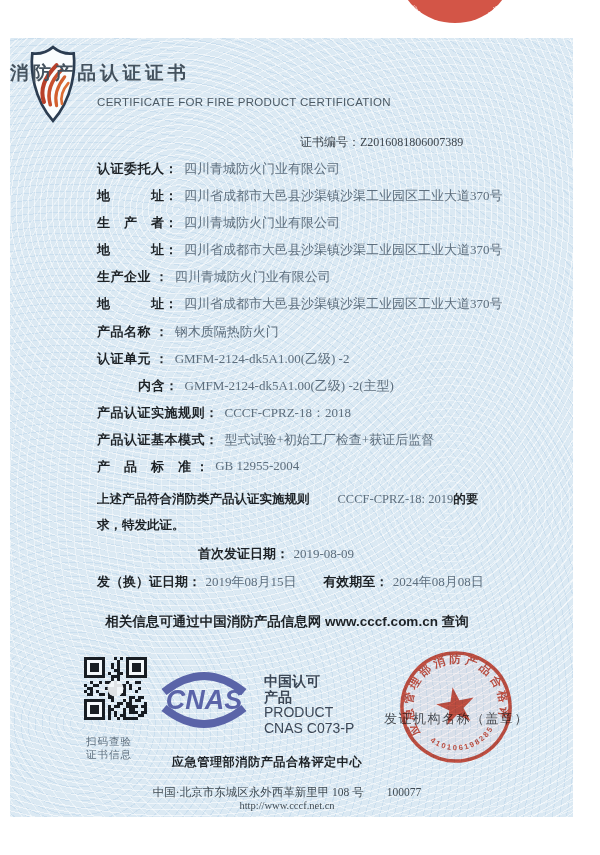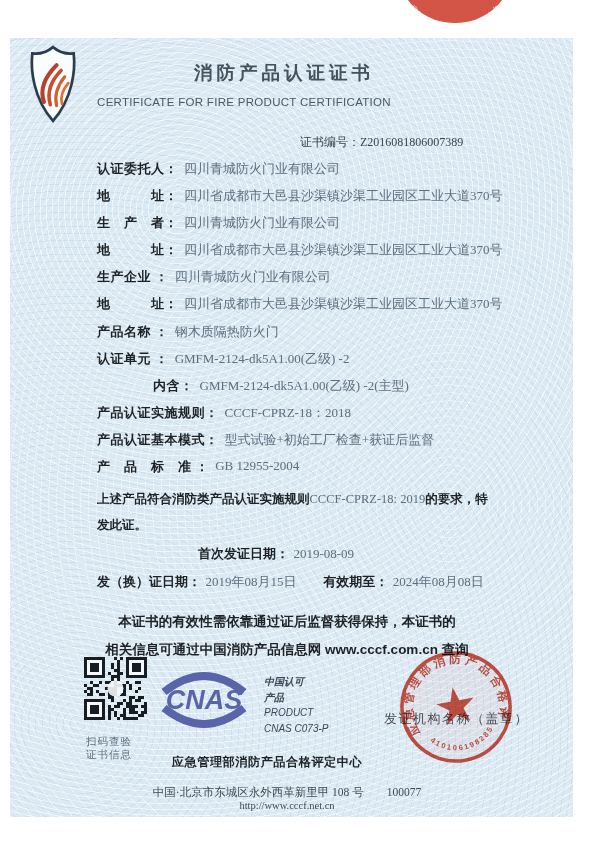--- a/index.html
+++ b/index.html
@@ -5,42 +5,42 @@
   html,body{margin:0;padding:0;background:#fff;}
   .page{position:relative;width:600px;height:855px;background:#fff;overflow:hidden;
         font-family:"Liberation Sans",sans-serif;}
   .paper{position:absolute;left:10px;top:38px;width:563px;height:779px;
          background-color:#dbe9f3;
          background-image:
            repeating-radial-gradient(circle at 30% 22%, rgba(255,255,255,.55) 0 1px, rgba(255,255,255,0) 1px 6px),
            repeating-radial-gradient(circle at 78% 60%, rgba(255,255,255,.40) 0 1px, rgba(255,255,255,0) 1px 8px),
            repeating-radial-gradient(circle at 12% 88%, rgba(183,210,232,.45) 0 1px, rgba(183,210,232,0) 1px 7px);}
   .abs{position:absolute;}
-  .title{left:0;top:22px;width:492px;text-align:center;font-family:"Liberation Serif",serif;
-         font-size:18.5px;font-weight:bold;letter-spacing:4px;color:#44525e;padding-left:28px;}
+  .title{left:0;top:22px;width:492px;text-align:left;font-family:"Liberation Serif",serif;
+         font-size:18.5px;font-weight:bold;letter-spacing:4px;color:#44525e;}
   .subtitle{left:4px;top:58px;width:460px;text-align:center;font-size:11.5px;letter-spacing:.3px;color:#4b5964;}
   .certno{left:290px;top:96px;font-family:"Liberation Serif",serif;font-size:12px;color:#3c444c;}
   .fields{left:87px;top:122px;width:460px;}
   .frow{display:flex;align-items:flex-start;height:18px;margin-bottom:9.1px;white-space:nowrap;}
   .flabel{font-size:13px;font-weight:bold;color:#1d2226;letter-spacing:.5px;flex:none;}
   .fvalue{font-family:"Liberation Serif",serif;font-size:13px;color:#5d6e7d;margin-left:6px;}
-  .indent{margin-left:40px;padding-left:16px;}
+  .indent{margin-left:25px;padding-left:16px;}
   .statement{left:87px;top:448px;width:402px;font-size:12.5px;line-height:26px;margin:0;}
   .statement .b{font-weight:bold;color:#1d2226;}
-  .statement .code{font-family:"Liberation Serif",serif;color:#5d6e7d;}
+  .statement .code{font-family:"Liberation Serif",serif;color:#5d6e7d;padding-left:28px;}
   .daterow{white-space:nowrap;}
   .dlabel{font-size:13px;font-weight:bold;color:#1d2226;}
   .dvalue{font-family:"Liberation Serif",serif;font-size:13px;color:#5d6e7d;}
   .gap{display:inline-block;width:18px;}
   .notice{left:0;top:570px;width:554px;text-align:center;font-size:13.5px;font-weight:bold;
           color:#1d2226;line-height:28px;}
   .qr{left:74px;top:619px;width:63px;height:63px;}
   .qrcap{left:76px;top:697px;font-family:"Liberation Serif",serif;font-size:10.5px;line-height:13px;color:#5d6e7d;letter-spacing:1px;}
   .cnas{left:146px;top:630px;}
-  .accred{left:254px;top:636px;font-size:10px;line-height:15.5px;color:#3c4756;font-style:italic;}
+  .accred{left:254px;top:636px;font-size:14px;line-height:15.5px;color:#3c4756;}
   .accred .bold{font-weight:bold;}
   .sealUnder{left:374px;top:672px;font-family:"Liberation Serif",serif;font-size:13px;
              letter-spacing:1.5px;color:#4a4f55;}
   .sealSvg{left:376px;top:607px;opacity:.92;mix-blend-mode:multiply;}
   .orgline{left:0;top:716px;width:514px;text-align:center;font-size:12.2px;font-weight:bold;
            color:#1d2226;letter-spacing:.5px;}
   .addr{left:0;top:747px;width:554px;text-align:center;font-family:Liberation Serif, serif;
         font-size:11.5px;color:#3f4a52;}
   .web{left:0;top:762px;width:554px;text-align:center;font-family:"Liberation Serif",serif;
        font-size:10.5px;color:#3f4a52;}
@@ -139,21 +139,20 @@
     </div>
     <div class="abs daterow" style="left:87px;top:534px;">
       <span class="dlabel">发（换）证日期：</span>
       <span class="dvalue">2019年08月15日</span>
       <span class="gap"></span>
       <span class="dlabel">有效期至：</span>
       <span class="dvalue">2024年08月08日</span>
     </div>
 
     <div class="abs notice">
-      <div>本证书的有效性需依靠通过证后监督获得保持，本证书的</div>
       <div>相关信息可通过中国消防产品信息网 www.cccf.com.cn 查询</div>
     </div>
 
     <div class="abs qr">
       <svg width="63" height="63" viewBox="0 0 63 63">
           <rect x="30" y="0" width="3" height="3" fill="#181d23"></rect>
           <rect x="36" y="0" width="3" height="3" fill="#181d23"></rect>
           <rect x="33" y="3" width="3" height="3" fill="#181d23"></rect>
           <rect x="27" y="6" width="3" height="3" fill="#181d23"></rect>
           <rect x="33" y="6" width="3" height="3" fill="#181d23"></rect>

